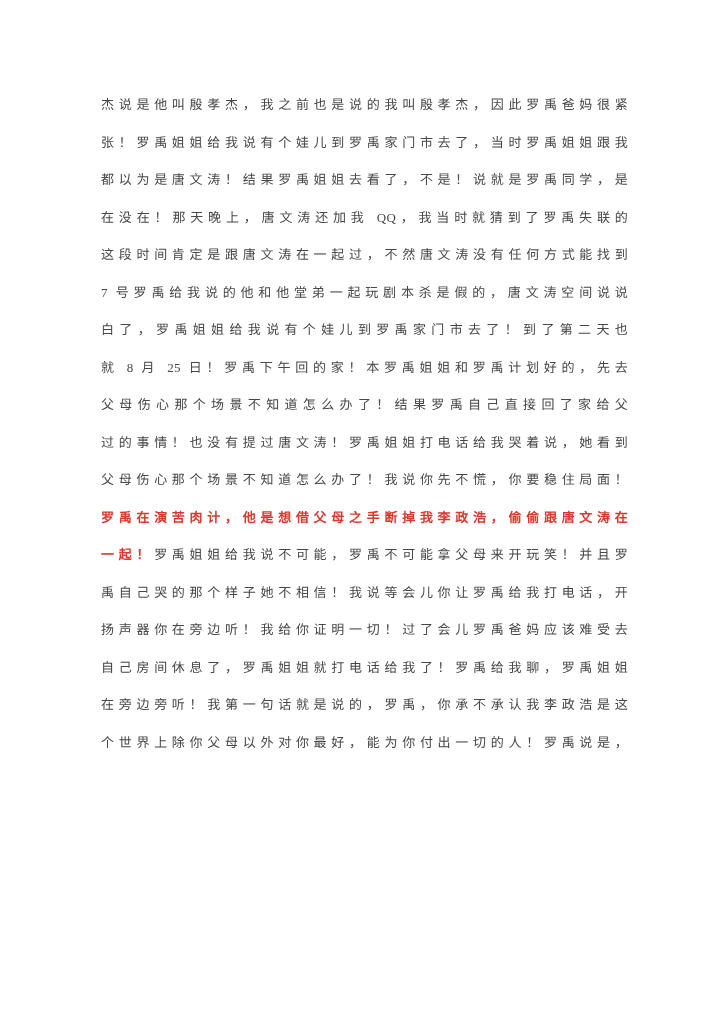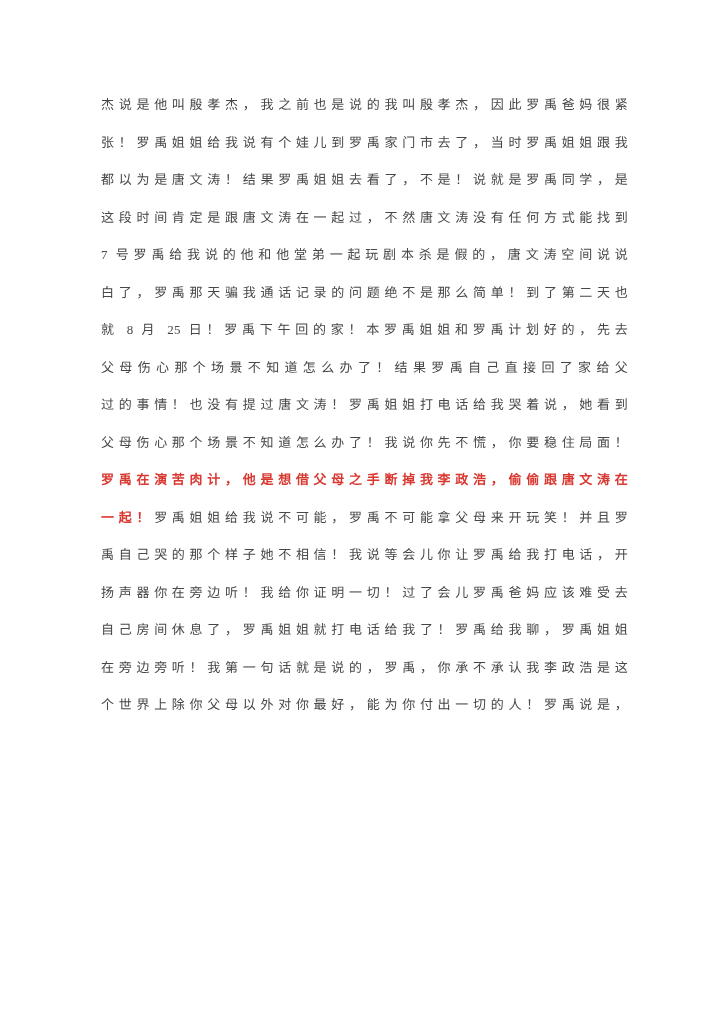--- a/index.html
+++ b/index.html
@@ -41,23 +41,24 @@
     font-weight: bold;
   }
 </style>
 </head>
 <body>
 
 <div class="doc">
     <div class="text-line"><span class="run">杰说是他叫殷孝杰，我之前也是说的我叫殷孝杰，因此罗禹爸妈很紧</span></div>
     <div class="text-line"><span class="run">张！罗禹姐姐给我说有个娃儿到罗禹家门市去了，当时罗禹姐姐跟我</span></div>
     <div class="text-line"><span class="run">都以为是唐文涛！结果罗禹姐姐去看了，不是！说就是罗禹同学，是</span></div>
+    <div class="text-line"><span class="run">在没在！那天晚上，唐文涛还加我 QQ，我当时就猜到了罗禹失联的</span></div>
     <div class="text-line"><span class="run">这段时间肯定是跟唐文涛在一起过，不然唐文涛没有任何方式能找到</span></div>
     <div class="text-line"><span class="run">7 号罗禹给我说的他和他堂弟一起玩剧本杀是假的，唐文涛空间说说</span></div>
-    <div class="text-line"><span class="run">白了，罗禹那天骗我通话记录的问题绝不是那么简单！到了第二天也</span></div>
+    <div class="text-line"><span class="run">白了，罗禹姐姐给我说有个娃儿到罗禹家门市去了！到了第二天也</span></div>
     <div class="text-line"><span class="run">就 8 月 25 日！罗禹下午回的家！本罗禹姐姐和罗禹计划好的，先去</span></div>
     <div class="text-line"><span class="run">父母伤心那个场景不知道怎么办了！结果罗禹自己直接回了家给父</span></div>
     <div class="text-line"><span class="run">过的事情！也没有提过唐文涛！罗禹姐姐打电话给我哭着说，她看到</span></div>
     <div class="text-line"><span class="run">父母伤心那个场景不知道怎么办了！我说你先不慌，你要稳住局面！</span></div>
     <div class="text-line"><span class="run red">罗禹在演苦肉计，他是想借父母之手断掉我李政浩，偷偷跟唐文涛在</span></div>
     <div class="text-line"><span class="run red">一起！</span><span class="run">罗禹姐姐给我说不可能，罗禹不可能拿父母来开玩笑！并且罗</span></div>
     <div class="text-line"><span class="run">禹自己哭的那个样子她不相信！我说等会儿你让罗禹给我打电话，开</span></div>
     <div class="text-line"><span class="run">扬声器你在旁边听！我给你证明一切！过了会儿罗禹爸妈应该难受去</span></div>
     <div class="text-line"><span class="run">自己房间休息了，罗禹姐姐就打电话给我了！罗禹给我聊，罗禹姐姐</span></div>
     <div class="text-line"><span class="run">在旁边旁听！我第一句话就是说的，罗禹，你承不承认我李政浩是这</span></div>

